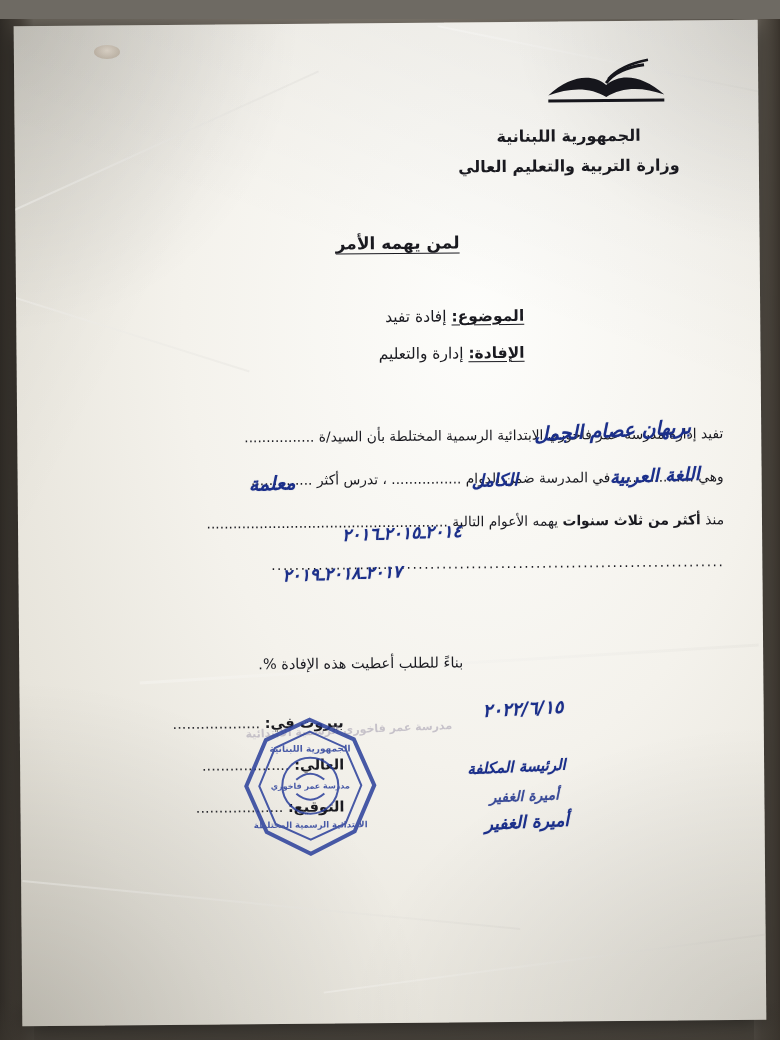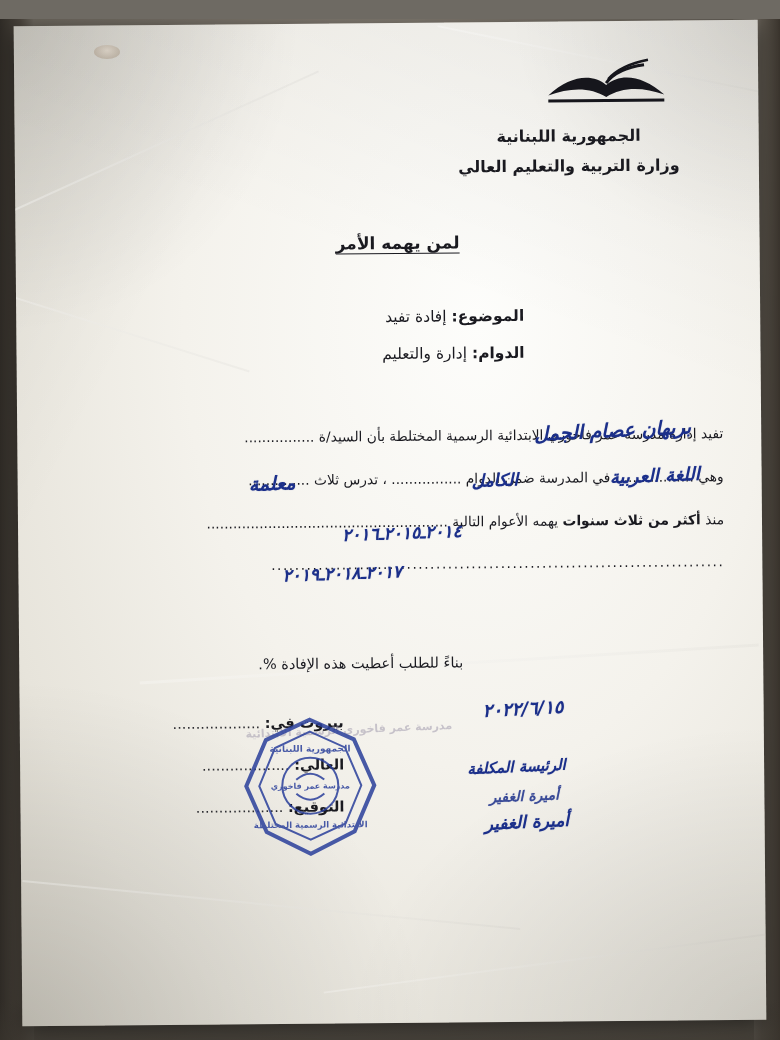--- a/index.html
+++ b/index.html
@@ -131,20 +131,21 @@
 
   .meta {
     position: absolute;
     right: 236px;
     top: 276px;
     font-size: 15.5px;
     line-height: 2.4;
   }
   .meta .lbl {
     font-weight: bold;
+    text-decoration: underline;
     text-underline-offset: 3px;
   }
 
   .body-block {
     position: absolute;
     right: 38px;
     left: 36px;
     top: 392px;
     font-size: 13.8px;
     line-height: 3.1;
@@ -277,36 +278,36 @@
       </div>
 
       <div class="to-whom">لمن يهمه الأمر</div>
 
       <div class="meta">
         <div>
           <span class="lbl">الموضوع:</span>
           <span>إفادة تفيد</span>
         </div>
         <div>
-          <span class="lbl">الدوام:</span>
+          <span class="lbl">الإفادة:</span>
           <span>إدارة والتعليم</span>
         </div>
       </div>
 
       <div class="body-block">
         <div class="body-line">
           <span>تفيد إدارة مدرسة عمر فاخوري الابتدائية الرسمية المختلطة بأن السيد/ة</span>
           <span class="dots">................</span>
         </div>
         <div class="body-line">
           <span>وهي</span>
           <span class="dots">..................</span>
           <span>في المدرسة ضمن الدوام</span>
           <span class="dots">................</span>
-          <span>، تدرس ثلاث</span>
+          <span>، تدرس أكثر</span>
           <span class="dots">..............</span>
         </div>
         <div class="body-line">
           <span>منذ</span>
           <span class="bold">أكثر من ثلاث سنوات</span>
           <span>يهمه الأعوام التالية</span>
           <span class="dots">.......................................................</span>
         </div>
         <div class="body-line">
           <span class="dots">.............................................................................</span>

